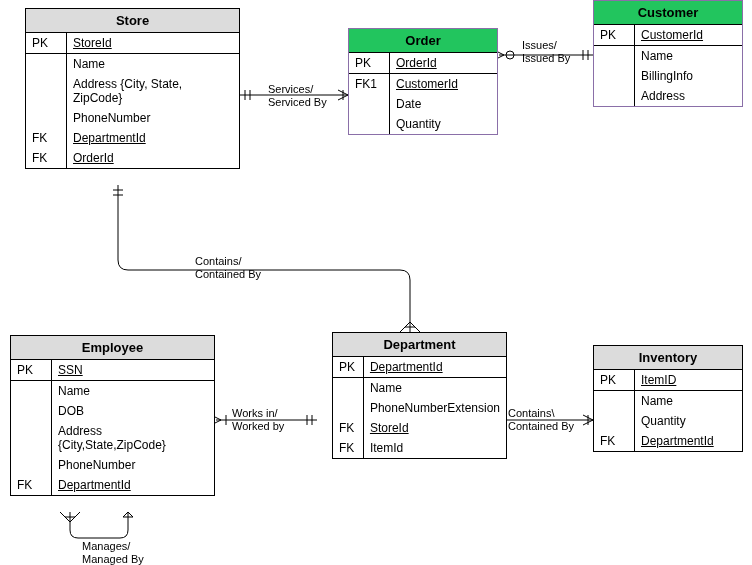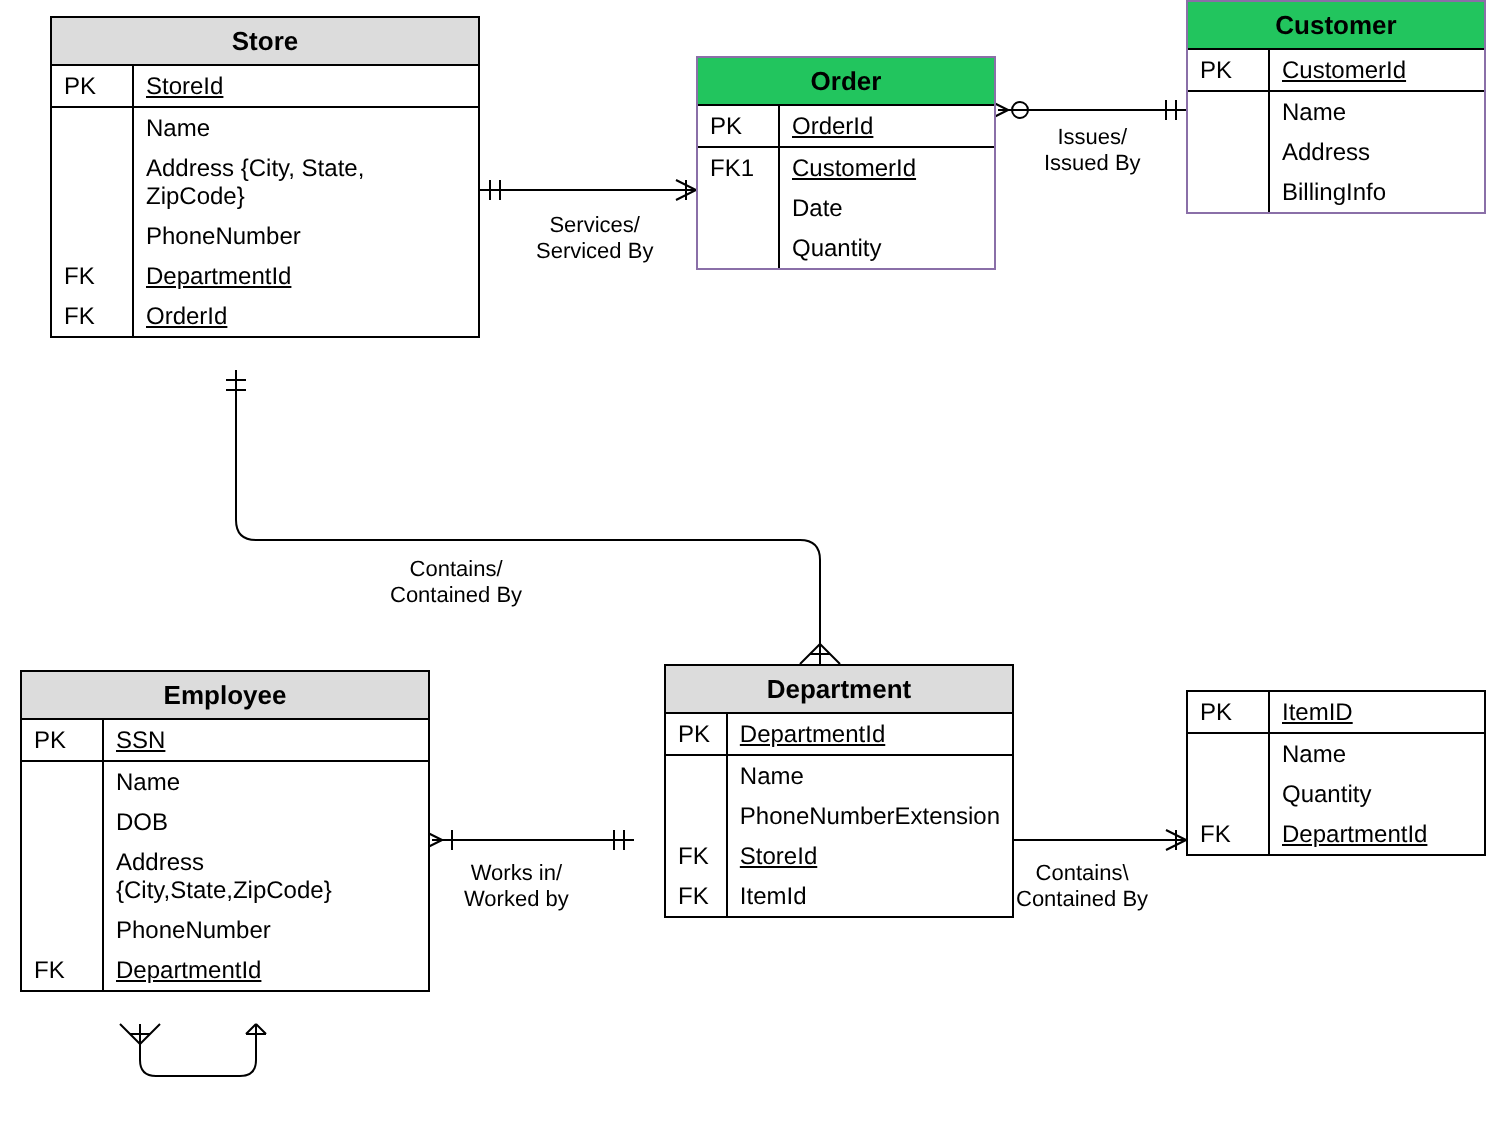--- a/index.html
+++ b/index.html
@@ -42,24 +42,22 @@
   table.cols td.keycol {
     width: 28px;
     text-align: left;
     border-right: 1px solid #000;
   }
   .u { text-decoration: underline; }
   .hr-row td { border-top: 1px solid #000; }
   .rel-label {
     position: absolute;
     font-size: 11px;
-    text-align: center;
     line-height: 1.15;
     white-space: nowrap;
-    margin-top: 24px;
   }
   svg.wires {
     position: absolute;
     left: 0; top: 0;
     width: 752px;
     height: 565px;
     pointer-events: none;
   }
 </style>
 </head>
@@ -156,25 +154,25 @@
         <tr>
           <td class="keycol">PK</td>
           <td class="u">CustomerId</td>
         </tr>
     <tr class="hr-row">
           <td class="keycol"></td>
           <td>Name</td>
         </tr>
     <tr>
           <td class="keycol"></td>
+          <td>BillingInfo</td>
+        </tr>
+    <tr>
+          <td class="keycol"></td>
           <td>Address</td>
-        </tr>
-    <tr>
-          <td class="keycol"></td>
-          <td>BillingInfo</td>
         </tr>
   </tbody>
     </table>
 </div>
 
 <div class="entity gray" style="left:10px; top:335px; width:205px;">
   <div class="entity-header">Employee</div>
   <table class="cols">
     <tbody>
         <tr>
@@ -227,20 +225,21 @@
         </tr>
     <tr>
           <td class="keycol">FK</td>
           <td>ItemId</td>
         </tr>
   </tbody>
     </table>
 </div>
 
 <div class="entity gray" style="left:593px; top:345px; width:150px;">
+  <div class="entity-header">Inventory</div>
   <table class="cols">
     <tbody>
         <tr>
           <td class="keycol">PK</td>
           <td class="u">ItemID</td>
         </tr>
     <tr class="hr-row">
           <td class="keycol"></td>
           <td>Name</td>
         </tr>

